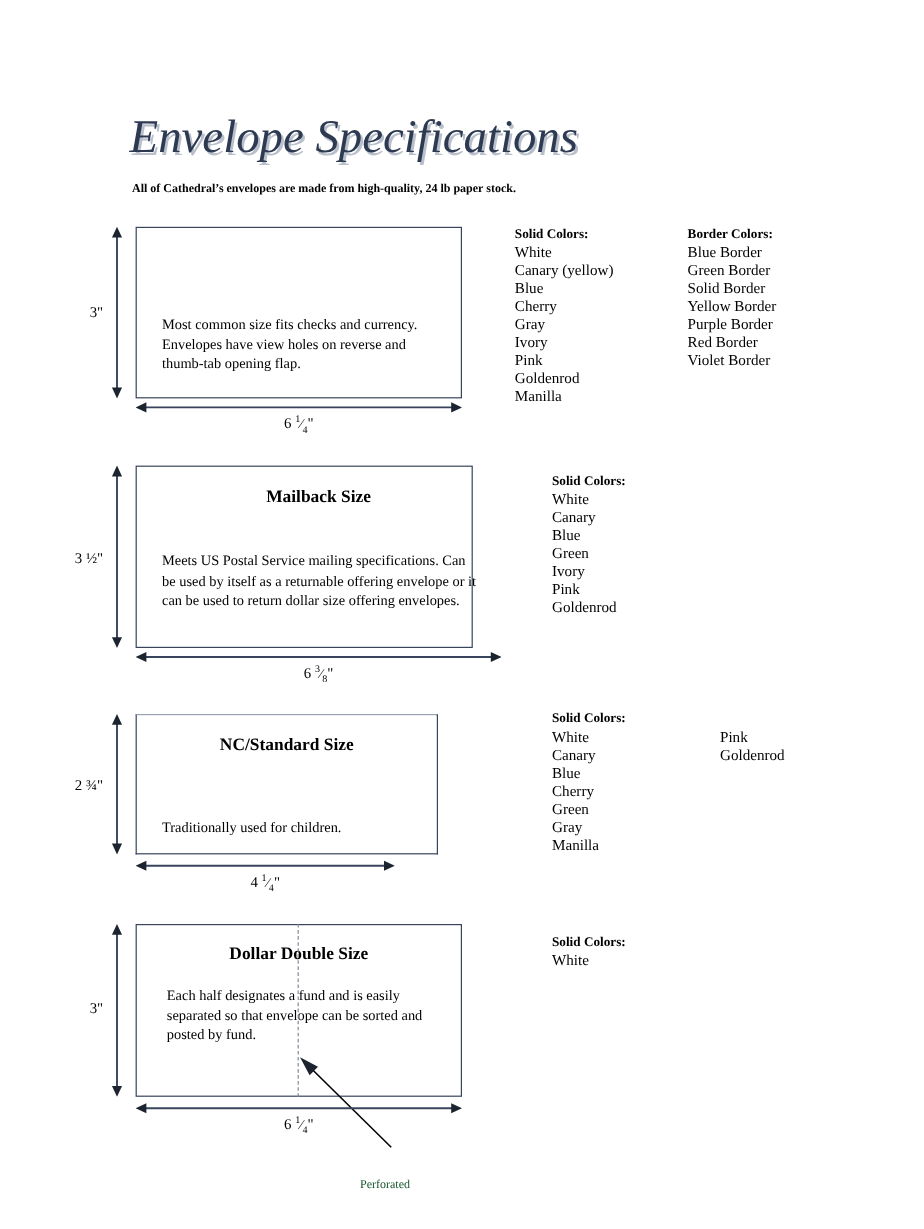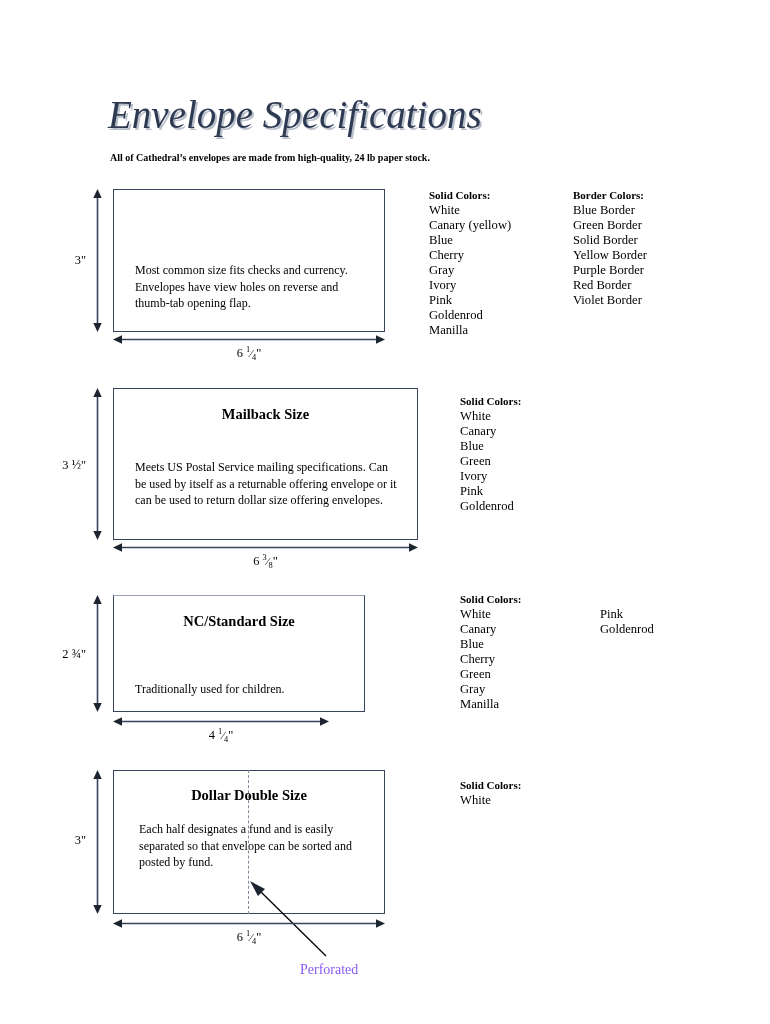--- a/index.html
+++ b/index.html
@@ -134,23 +134,24 @@
   .perf-line {
     position: absolute;
     border-left: 1.5px dashed #808a99;
   }
   .perf-arrow {
     position: absolute;
     pointer-events: none;
   }
   .perf-label {
     position: absolute;
-    font-size: 14px;
-    color: #8b5cf6;
-    white-space: nowrap;
+    font-size: 10px;
+    color: #14532d;
+    white-space: nowrap;
+    margin-top: 20px;
   }
 </style>
 </head>
 <body>
 
 <div class="page">
 
   <div class="doc-title">Envelope Specifications</div>
   <div class="doc-subtitle">All of Cathedral’s envelopes are made from high-quality, 24 lb paper stock.</div>
 
@@ -212,21 +213,21 @@
 
     <div class="dim-v" style="left:92px; top:388px; height:152px;">
       <svg width="11" height="152" viewBox="0 0 11 152">
         <line x1="5.5" y1="7" x2="5.5" y2="145" stroke="#37445c" stroke-width="1.6"></line>
         <polygon points="5.5,0 1.3,9 9.7,9" fill="#1c2430"></polygon>
         <polygon points="5.5,152 1.3,143 9.7,143" fill="#1c2430"></polygon>
       </svg>
     </div>
     <div class="dim-v-label" style="left:44px; top:458px; width:42px;">3 ½"</div>
 
-    <div class="env-box" style="left:113px; top:388px; width:305px; height:152px;">
+    <div class="env-box" style="left:113px; top:388px; width:281px; height:152px;padding-left:12px;">
       <div class="env-name" style="top:17px;">Mailback Size</div>
       <div class="env-desc" style="left:21px; top:70px; width:265px;">Meets US Postal Service mailing specifications. Can be used by itself as a returnable offering envelope or it can be used to return dollar size offering envelopes.</div>
     </div>
 
     <div class="dim-h" style="left:113px; top:542px; width:305px;">
       <svg width="305" height="11" viewBox="0 0 305 11">
         <line x1="8" y1="5.5" x2="297" y2="5.5" stroke="#37445c" stroke-width="1.6"></line>
         <polygon points="0,5.5 9,1.3 9,9.7" fill="#1c2430"></polygon>
         <polygon points="305,5.5 296,1.3 296,9.7" fill="#1c2430"></polygon>
       </svg>

